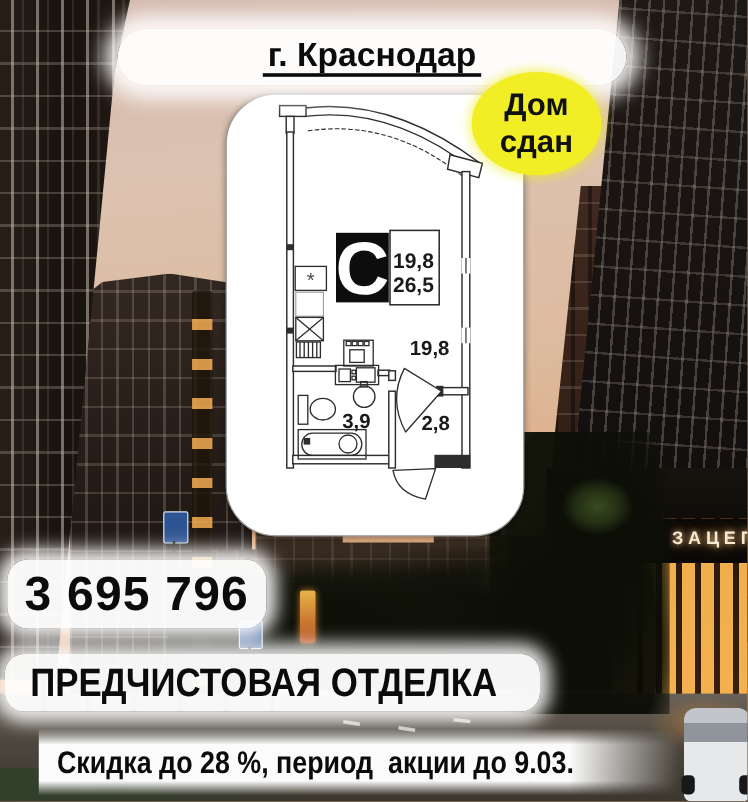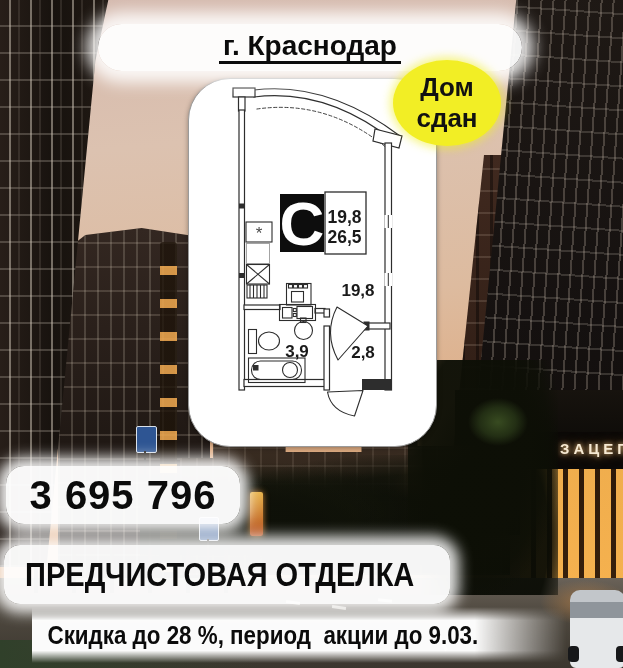--- a/index.html
+++ b/index.html
@@ -100,26 +100,26 @@
 
   .plan-card{left:188px;top:78px;width:249px;height:369px;z-index:10;background:#fff;
     border:1.6px solid #9a9a9a;border-radius:42px;box-shadow:0 1px 5px rgba(0,0,0,.35);box-sizing:border-box;}
   .plan-card svg{position:absolute;left:-1.6px;top:-1.6px;}
 
   .badge{left:393px;top:60px;width:108px;height:86px;z-index:13;border-radius:50%;
     background:#f2ee25;box-shadow:0 0 8px 3px rgba(240,238,40,.55);
     display:flex;flex-direction:column;align-items:center;justify-content:center;
     font-size:26px;font-weight:bold;color:#111;line-height:1.2;}
 
-  .price-banner{left:6px;top:466px;width:234px;height:58px;z-index:11;border-radius:18px;
+  .price-banner{left:6px;top:466px;width:216px;height:58px;z-index:11;border-radius:18px;
     background:rgba(255,255,255,.97);box-shadow:0 0 14px 9px rgba(255,255,255,.9);
     display:flex;align-items:center;justify-content:center;}
   .price-text{font-size:40px;font-weight:bold;color:#0b0b0b;letter-spacing:1px;white-space:pre;}
 
-  .finishing-banner{left:4px;top:545px;width:446px;height:59px;z-index:11;border-radius:16px;
+  .finishing-banner{left:4px;top:545px;width:446px;height:48px;z-index:11;border-radius:16px;
     background:rgba(255,255,255,.96);box-shadow:0 0 14px 9px rgba(255,255,255,.88);
     display:flex;align-items:center;}
   .finishing-text{font-size:33px;font-weight:bold;color:#0b0b0b;white-space:nowrap;
     transform:scaleX(.88);transform-origin:left center;padding-left:24px;}
 
   .promo-banner{left:0;top:607px;width:540px;height:56px;z-index:11;
     background:linear-gradient(90deg,rgba(255,255,255,.98) 0 82%,rgba(255,255,255,0) 99%);
     -webkit-mask-image:linear-gradient(180deg,transparent 0,#000 24%,#000 78%,transparent 100%);
     mask-image:linear-gradient(180deg,transparent 0,#000 24%,#000 78%,transparent 100%);
     display:flex;align-items:center;margin-left:32px;}

